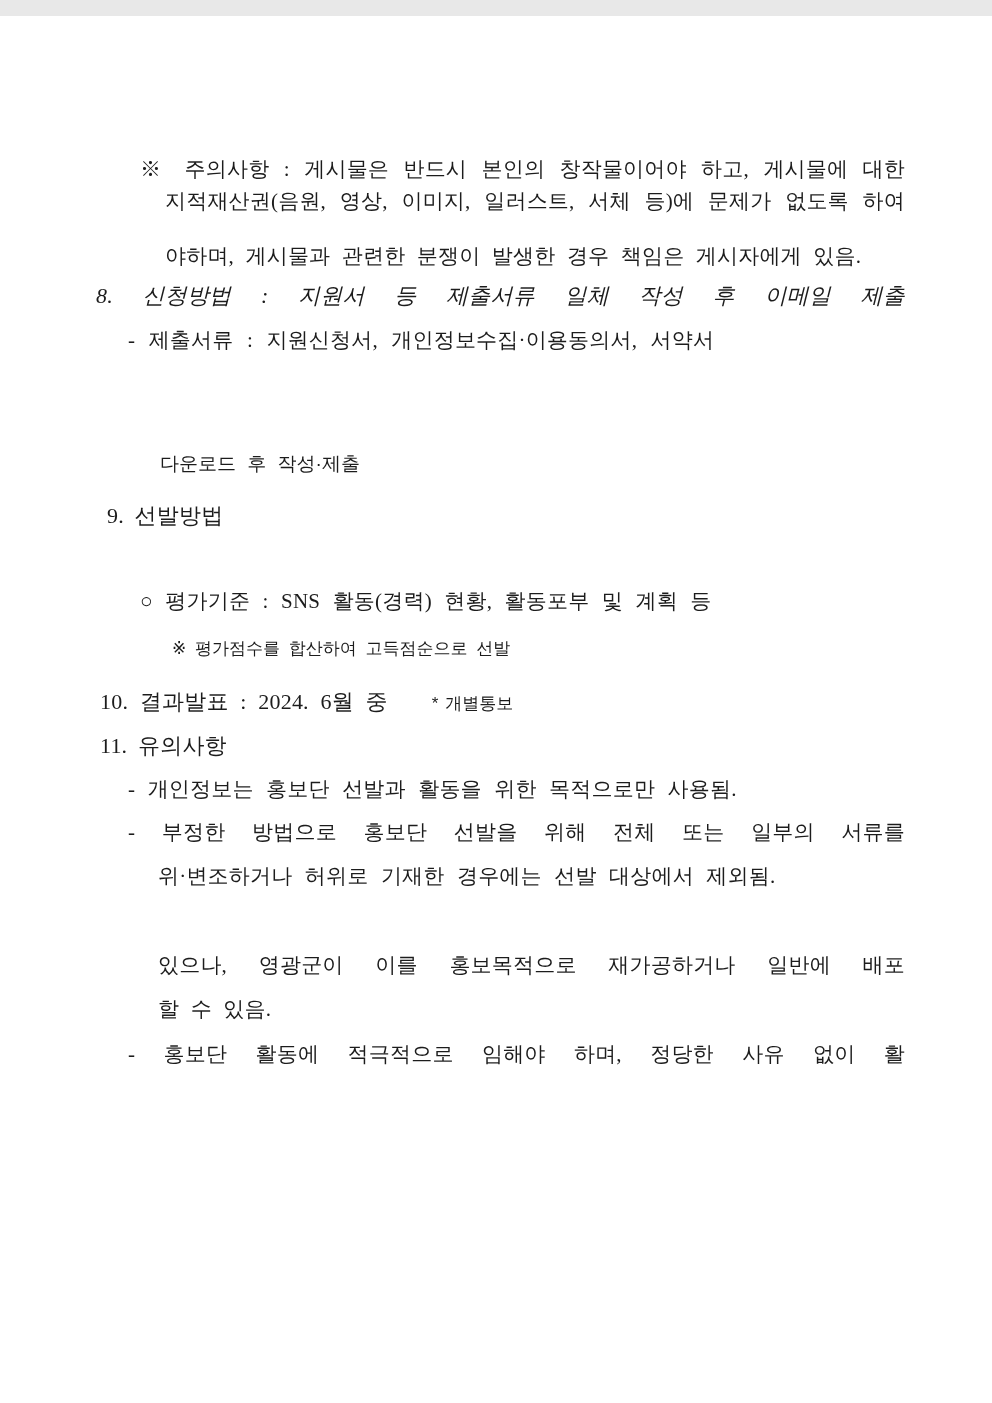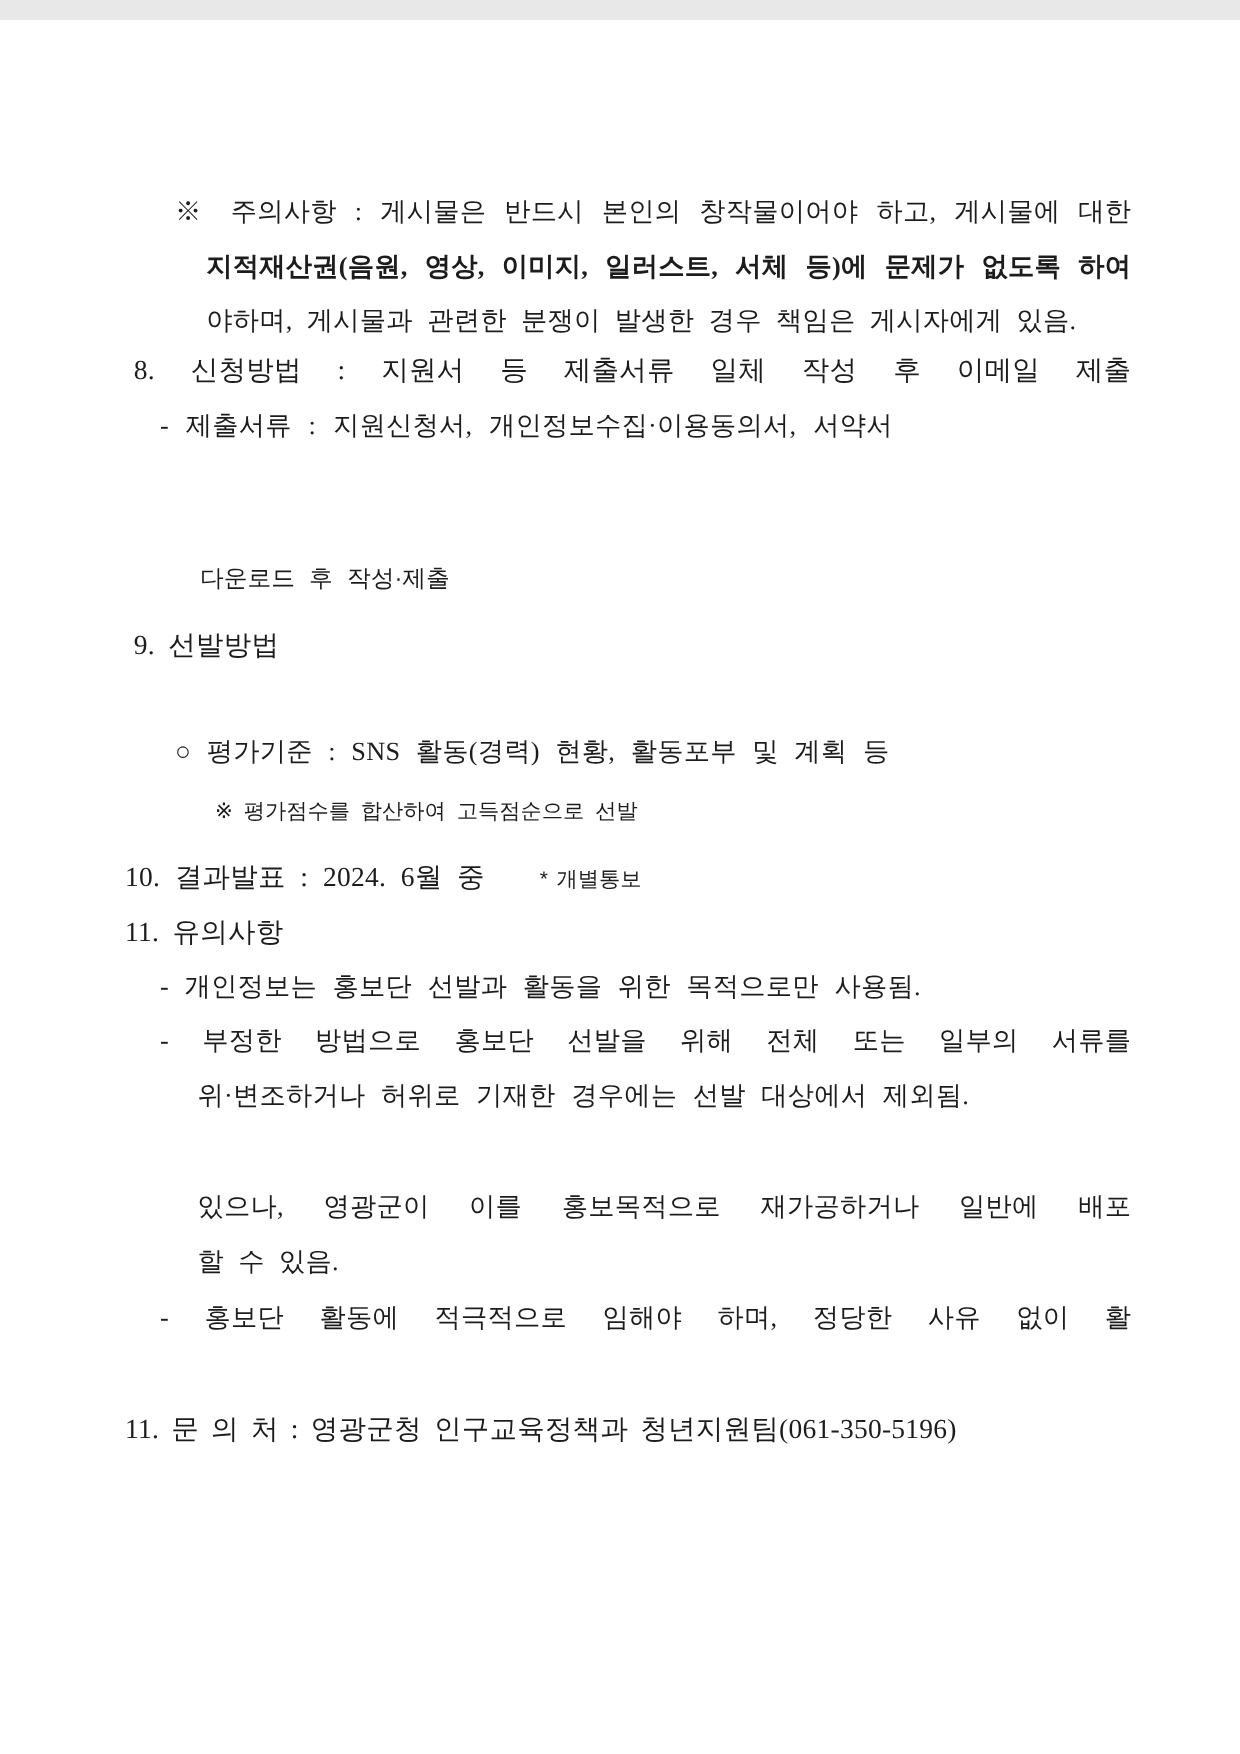--- a/index.html
+++ b/index.html
@@ -31,23 +31,23 @@
   .h{font-size:22px;}
   .sans{font-family:"Liberation Sans","DejaVu Sans",sans-serif;font-size:19px;letter-spacing:0;}
   .sm{font-family:"Liberation Sans","DejaVu Sans",sans-serif;font-size:17px;letter-spacing:0;}
   a.email{color:#2424c4;text-decoration:underline;}
   .note-badge{
     font-family:"Liberation Sans","DejaVu Sans",sans-serif;
     font-size:17px;margin-left:44px;word-spacing:2px;letter-spacing:0;
   }
   
   .l1 {top:140px;left:140px;}
-  .l2 {top:184px;left:165px;font-weight:bold;}
+  .l2 {top:172px;left:165px;}
   .l3 {top:227px;left:165px;word-spacing:6px;}
-  .l4 {top:266px;left:107px;}
+  .l4 {top:266px;left:96px;font-style:italic;}
   .l5 {top:311px;left:128px;word-spacing:8px;}
   .l6 {top:351px;left:128px;}
   .l7 {top:396px;left:143px;}
   .l8 {top:436px;left:160px;word-spacing:6px;}
   .l9 {top:486px;left:107px;word-spacing:5px;}
   .l10{top:530px;left:140px;word-spacing:7px;}
   .l11{top:572px;left:140px;word-spacing:7px;}
   .l12{top:622px;left:172px;word-spacing:4px;}
   .l13{top:672px;left:100px;word-spacing:6px;}
   .l14{top:716px;left:100px;word-spacing:5px;}
@@ -81,15 +81,14 @@
   <div class="ln l13 h"><span>10. 결과발표 : 2024. 6월 중</span><span class="note-badge">* 개별통보</span></div>
 
   <div class="ln l14 h">11. 유의사항</div>
   <div class="ln l15">- 개인정보는 홍보단 선발과 활동을 위한 목적으로만 사용됨.</div>
   <div class="ln l17">위·변조하거나 허위로 기재한 경우에는 선발 대상에서 제외됨.</div>
   <div class="ln l16 just">- 부정한 방법으로 홍보단 선발을 위해 전체 또는 일부의 서류를</div>
   <div class="ln l19 just">있으나, 영광군이 이를 홍보목적으로 재가공하거나 일반에 배포</div>
   <div class="ln l20">할 수 있음.</div>
   <div class="ln l21 just">- 홍보단 활동에 적극적으로 임해야 하며, 정당한 사유 없이 활</div>
 
-  <div class="ln l23 h">11. 문 의 처 : 영광군청 인구교육정책과 청년지원팀(061-350-5196)</div>
 
 </div>
 
 </body></html>

